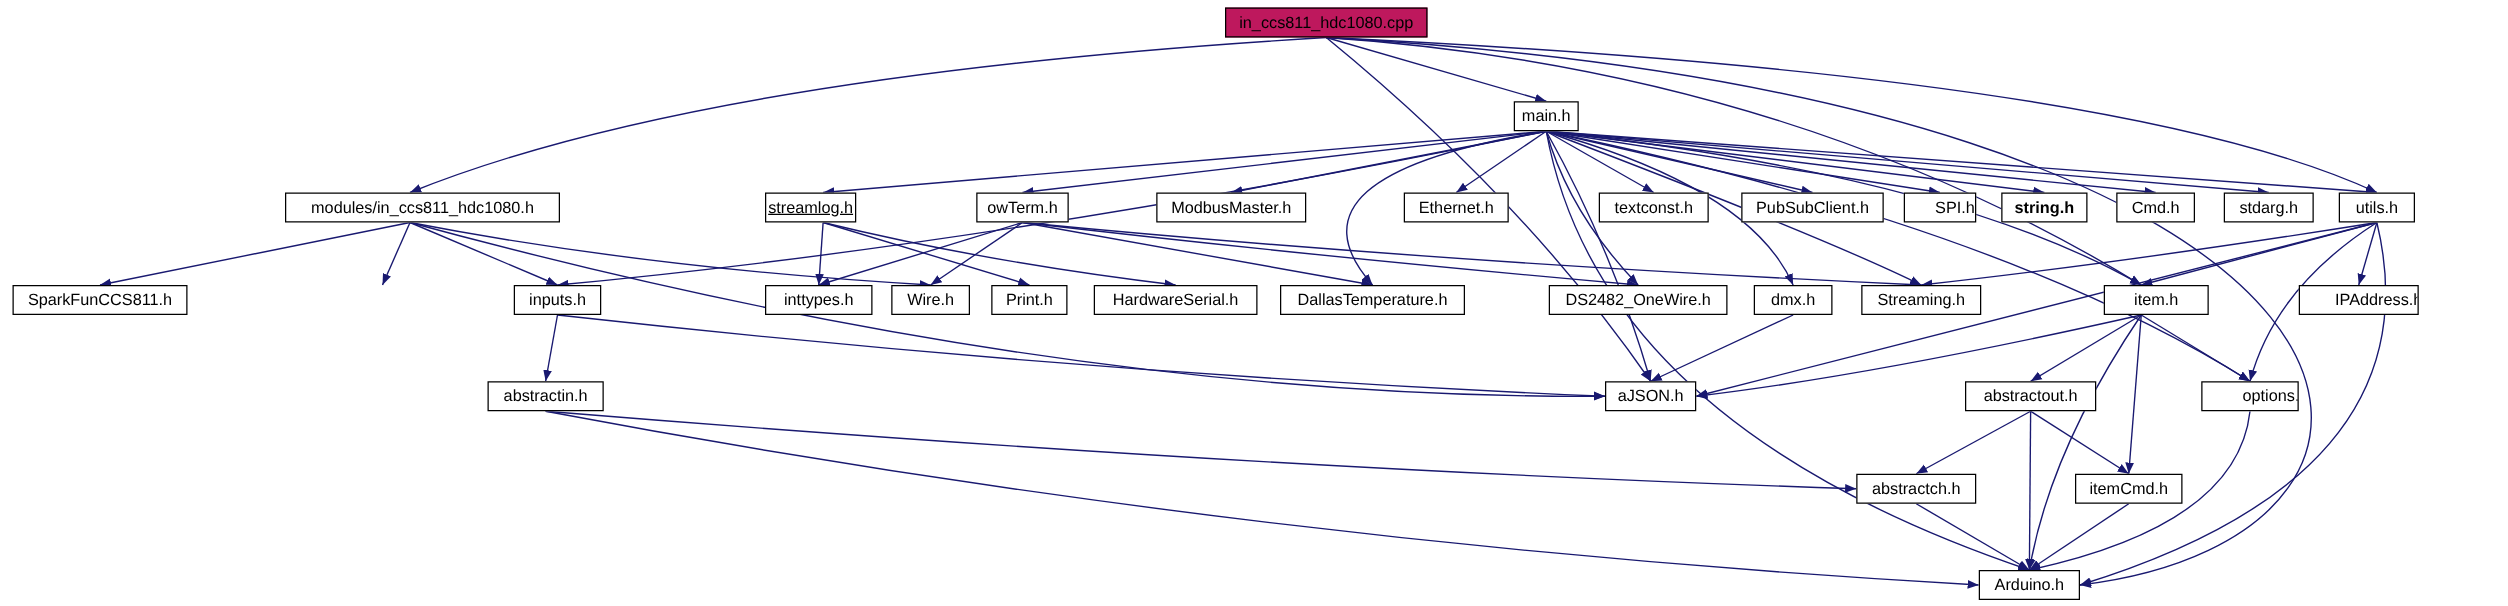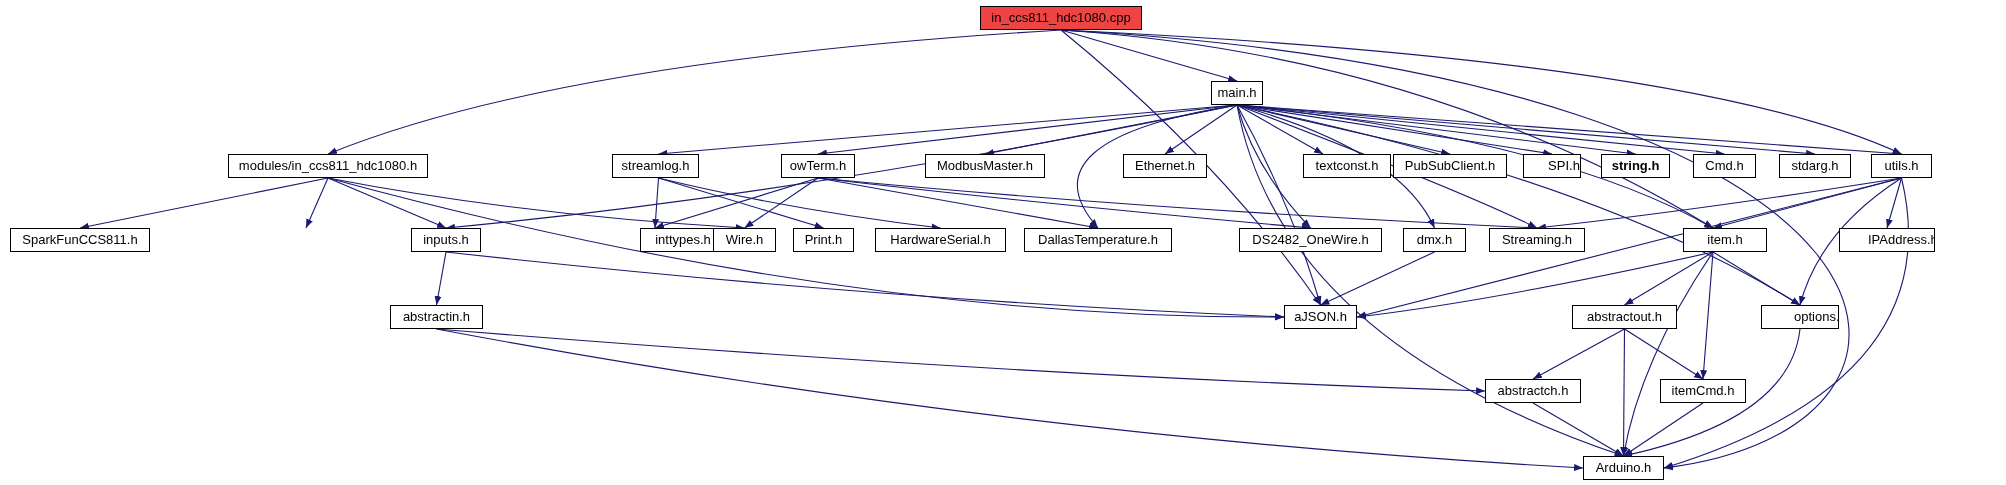--- a/index.html
+++ b/index.html
@@ -19,21 +19,21 @@
     line-height:22px;
     border:1px solid #000000;
     background:#ffffff;
     color:#000000;
     font-size:13px;
     text-align:center;
     white-space:nowrap;
     overflow:hidden;
     cursor:pointer;
   }
-  .node.root{background:#ef4444;}
+  .node.root{background:#be185d;}
 </style>
 </head>
 <body>
 
 <div id="graph">
     <svg width="2006" height="485" viewBox="0 0 2006 485">
       <defs>
         <marker id="arrow" viewBox="0 0 10 10" refX="9" refY="5" markerWidth="9" markerHeight="9" orient="auto">
           <path d="M0,1.5 L9,5 L0,8.5 z" fill="#191970"></path>
         </marker>
@@ -95,35 +95,35 @@
       <path d="M1901.5,178 Q1950,380 1664,468" fill="none" stroke="#191970" stroke-width="1.1" marker-end="url(#arrow)"></path>
       <path d="M1624.5,329 L1533,379" fill="none" stroke="#191970" stroke-width="1.1" marker-end="url(#arrow)"></path>
       <path d="M1624.5,329 L1703,379" fill="none" stroke="#191970" stroke-width="1.1" marker-end="url(#arrow)"></path>
       <path d="M1624.5,329 L1623.5,456" fill="none" stroke="#191970" stroke-width="1.1" marker-end="url(#arrow)"></path>
       <path d="M1533,403 L1623.5,456" fill="none" stroke="#191970" stroke-width="1.1" marker-end="url(#arrow)"></path>
       <path d="M1703,403 L1623.5,456" fill="none" stroke="#191970" stroke-width="1.1" marker-end="url(#arrow)"></path>
       <path d="M1800,329 Q1790,420 1623.5,456" fill="none" stroke="#191970" stroke-width="1.1" marker-end="url(#arrow)"></path>
     </svg>
     <div class="node root" style="left: 980px; top: 6px; width: 162px;">in_ccs811_hdc1080.cpp</div>
     <div class="node" style="left: 1211px; top: 81px; width: 52px;">main.h</div>
-    <div class="node" style="left: 228px; top: 154px; width: 200px;">modules/in_ccs811_hdc1080.h</div>
-    <div class="node" style="left: 612px; top: 154px; width: 87px;">streamlog.h</div>
+    <div class="node" style="left: 228px; top: 154px; width: 220px;">modules/in_ccs811_hdc1080.h</div>
+    <div class="node" style="left: 612px; top: 154px; width: 73px; text-decoration: underline;">streamlog.h</div>
     <div class="node" style="left: 781px; top: 154px; width: 74px;">owTerm.h</div>
     <div class="node" style="left: 925px; top: 154px; width: 120px;">ModbusMaster.h</div>
     <div class="node" style="left: 1123px; top: 154px; width: 84px;">Ethernet.h</div>
-    <div class="node" style="left: 1279px; top: 154px; width: 88px; margin-left: 24px;">textconst.h</div>
+    <div class="node" style="left: 1279px; top: 154px; width: 88px;">textconst.h</div>
     <div class="node" style="left: 1393px; top: 154px; width: 114px;">PubSubClient.h</div>
     <div class="node" style="left: 1523px; top: 154px; width: 58px; padding-left: 24px;">SPI.h</div>
     <div class="node" style="left: 1601px; top: 154px; width: 69px; font-weight: bold;">string.h</div>
     <div class="node" style="left: 1693px; top: 154px; width: 63px;">Cmd.h</div>
     <div class="node" style="left: 1779px; top: 154px; width: 72px;">stdarg.h</div>
     <div class="node" style="left: 1871px; top: 154px; width: 61px;">utils.h</div>
     <div class="node" style="left: 10px; top: 228px; width: 140px;">SparkFunCCS811.h</div>
     <div class="node" style="left: 411px; top: 228px; width: 70px;">inputs.h</div>
-    <div class="node" style="left: 640px; top: 228px; width: 86px;">inttypes.h</div>
+    <div class="node" style="left: 612px; top: 228px; width: 86px;">inttypes.h</div>
     <div class="node" style="left: 713px; top: 228px; width: 63px;">Wire.h</div>
     <div class="node" style="left: 793px; top: 228px; width: 61px;">Print.h</div>
     <div class="node" style="left: 875px; top: 228px; width: 131px;">HardwareSerial.h</div>
     <div class="node" style="left: 1024px; top: 228px; width: 148px;">DallasTemperature.h</div>
     <div class="node" style="left: 1239px; top: 228px; width: 143px;">DS2482_OneWire.h</div>
     <div class="node" style="left: 1403px; top: 228px; width: 63px;">dmx.h</div>
     <div class="node" style="left: 1489px; top: 228px; width: 96px;">Streaming.h</div>
     <div class="node" style="left: 1683px; top: 228px; width: 84px;">item.h</div>
     <div class="node" style="left: 1839px; top: 228px; width: 96px; padding-left: 28px;">IPAddress.h</div>
     <div class="node" style="left: 390px; top: 305px; width: 93px;">abstractin.h</div>

